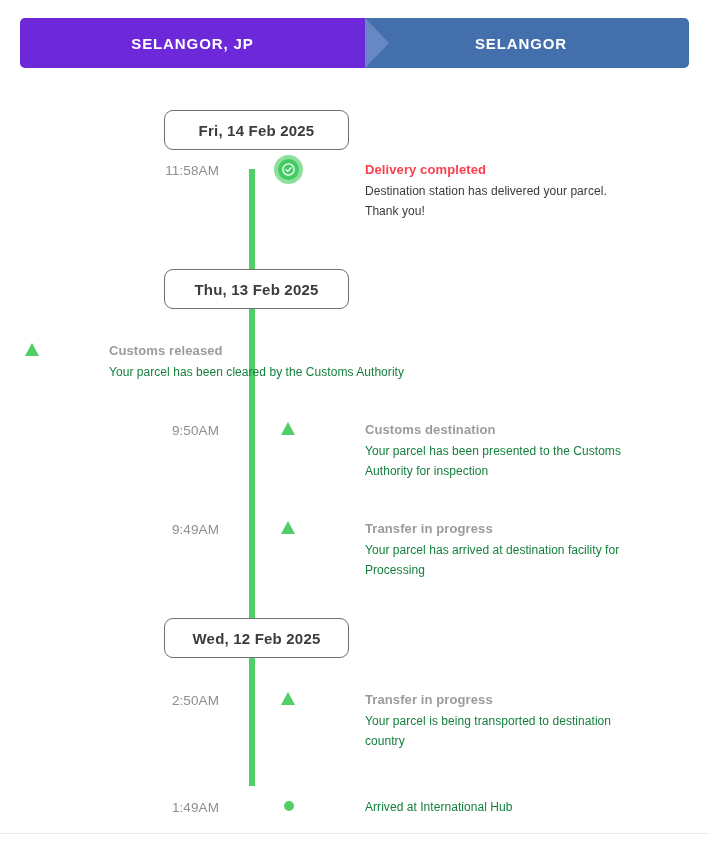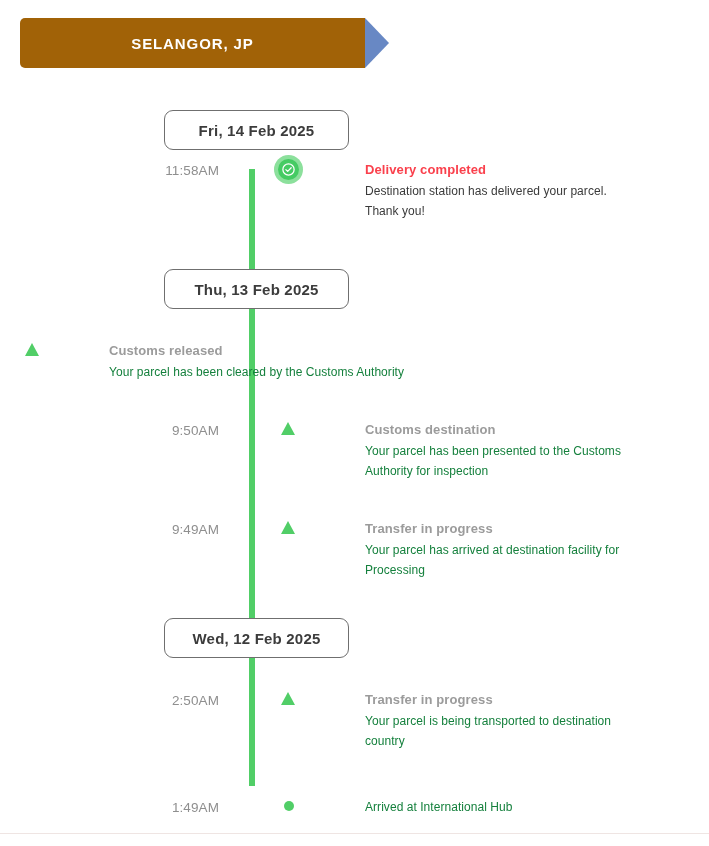--- a/index.html
+++ b/index.html
@@ -30,21 +30,21 @@
     height: 50px;
     border-radius: 5px;
     overflow: hidden;
     display: flex;
   }
 
   .route-origin {
     position: relative;
     width: 345px;
     height: 100%;
-    background: #a16207;
+    background: #6d28d9;
     display: flex;
     align-items: center;
     justify-content: center;
     z-index: 2;
   }
 
   .route-origin::after {
     content: "";
     position: absolute;
     right: -24px;
@@ -251,20 +251,23 @@
 </style>
 </head>
 <body>
 
 <div class="page">
 
   <div class="route-header">
     <div class="route-origin">
       <span class="route-label">SELANGOR, JP</span>
     </div>
+    <div class="route-dest">
+      <span class="route-label">SELANGOR</span>
+    </div>
   </div>
 
   <div class="timeline">
 
     <div class="spine" style="top: 69px; height: 617px;"></div>
 
     <div class="rows">
 
       <div class="date-row">
         <div class="date-badge">Fri, 14 Feb 2025</div>

